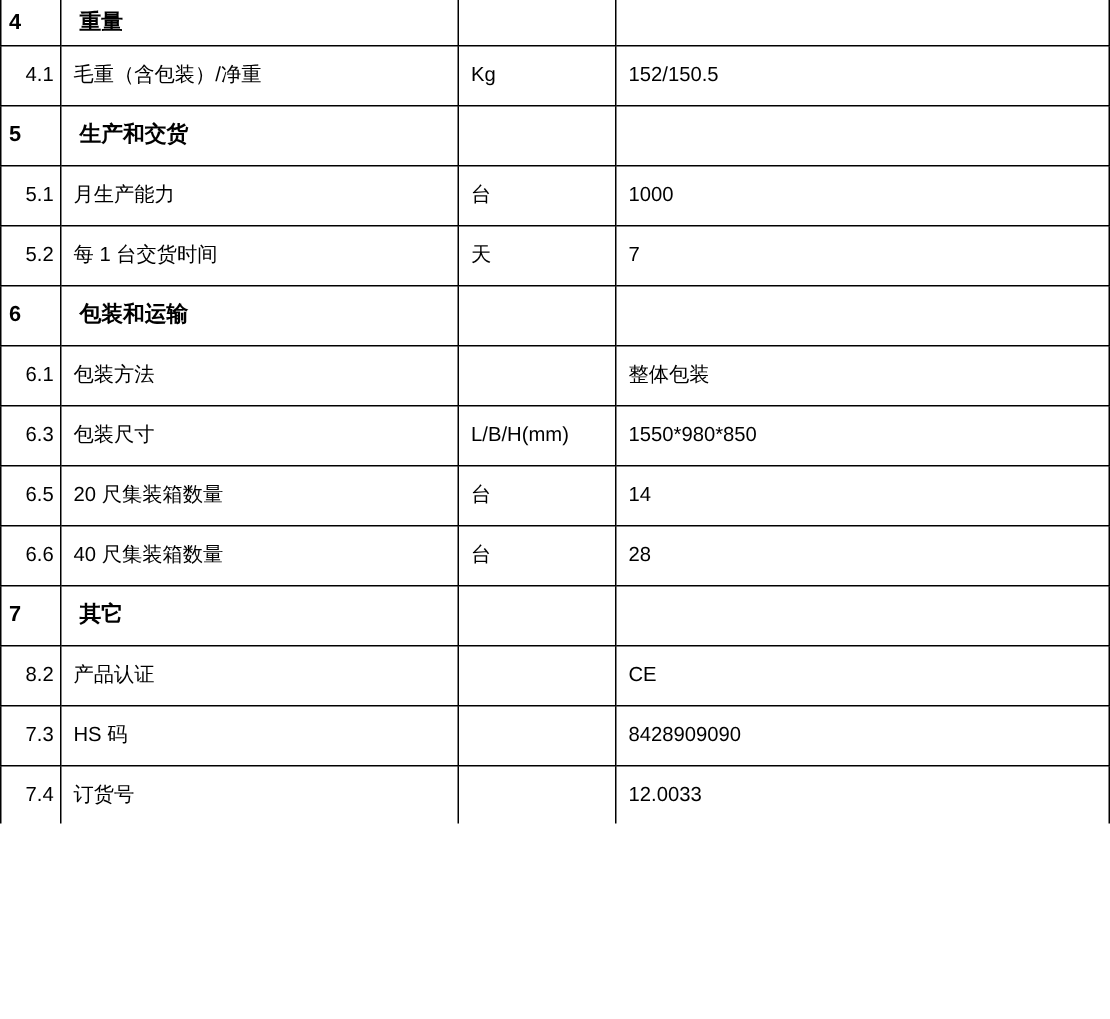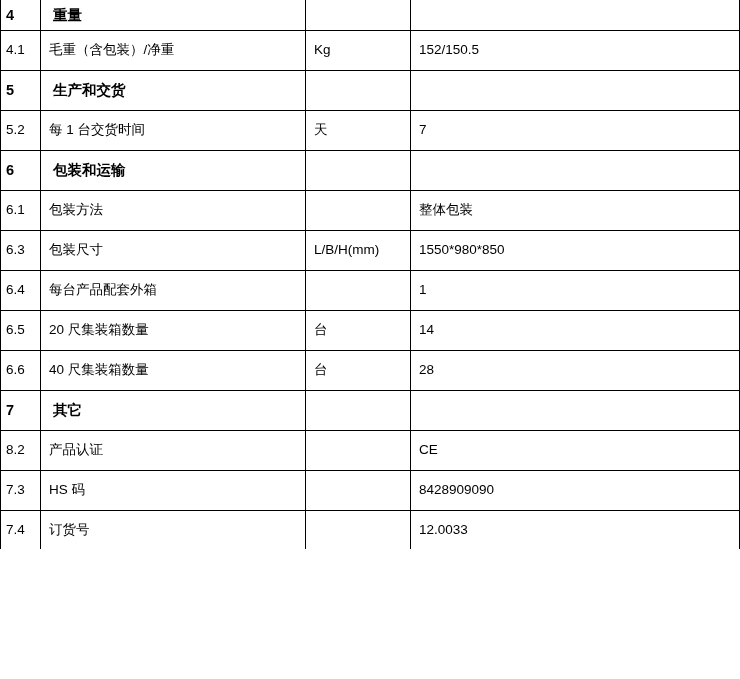--- a/index.html
+++ b/index.html
@@ -32,21 +32,21 @@
     line-height: 1.25;
     white-space: nowrap;
     overflow: hidden;
   }
   .spec-table tr.section td {
     font-weight: bold;
     font-size: 14.5px;
     padding-left: 12px;
   }
   .spec-table td.num {
-    padding-left: 5px;
+    padding-left: 16px;
   }
   .spec-table tr.section td.num {
     padding-left: 5px;
   }
   
   .spec-table tr.first td {
     height: 30px;
     border-top: none;
   }
   
@@ -79,20 +79,26 @@
         <td class="unit">Kg</td>
         <td class="value">152/150.5</td>
       </tr>
       <tr class="section">
         <td class="num">5</td>
         <td class="item">生产和交货</td>
         <td class="unit"></td>
         <td class="value"></td>
       </tr>
       <tr>
+        <td class="num">5.1</td>
+        <td class="item">月生产能力</td>
+        <td class="unit">台</td>
+        <td class="value">1000</td>
+      </tr>
+      <tr>
         <td class="num">5.2</td>
         <td class="item">每 1 台交货时间</td>
         <td class="unit">天</td>
         <td class="value">7</td>
       </tr>
       <tr class="section">
         <td class="num">6</td>
         <td class="item">包装和运输</td>
         <td class="unit"></td>
         <td class="value"></td>
@@ -101,26 +107,20 @@
         <td class="num">6.1</td>
         <td class="item">包装方法</td>
         <td class="unit"></td>
         <td class="value">整体包装</td>
       </tr>
       <tr>
         <td class="num">6.3</td>
         <td class="item">包装尺寸</td>
         <td class="unit">L/B/H(mm)</td>
         <td class="value">1550*980*850</td>
-      </tr>
-      <tr>
-        <td class="num">6.4</td>
-        <td class="item">每台产品配套外箱</td>
-        <td class="unit"></td>
-        <td class="value">1</td>
       </tr>
       <tr>
         <td class="num">6.5</td>
         <td class="item">20 尺集装箱数量</td>
         <td class="unit">台</td>
         <td class="value">14</td>
       </tr>
       <tr>
         <td class="num">6.6</td>
         <td class="item">40 尺集装箱数量</td>

